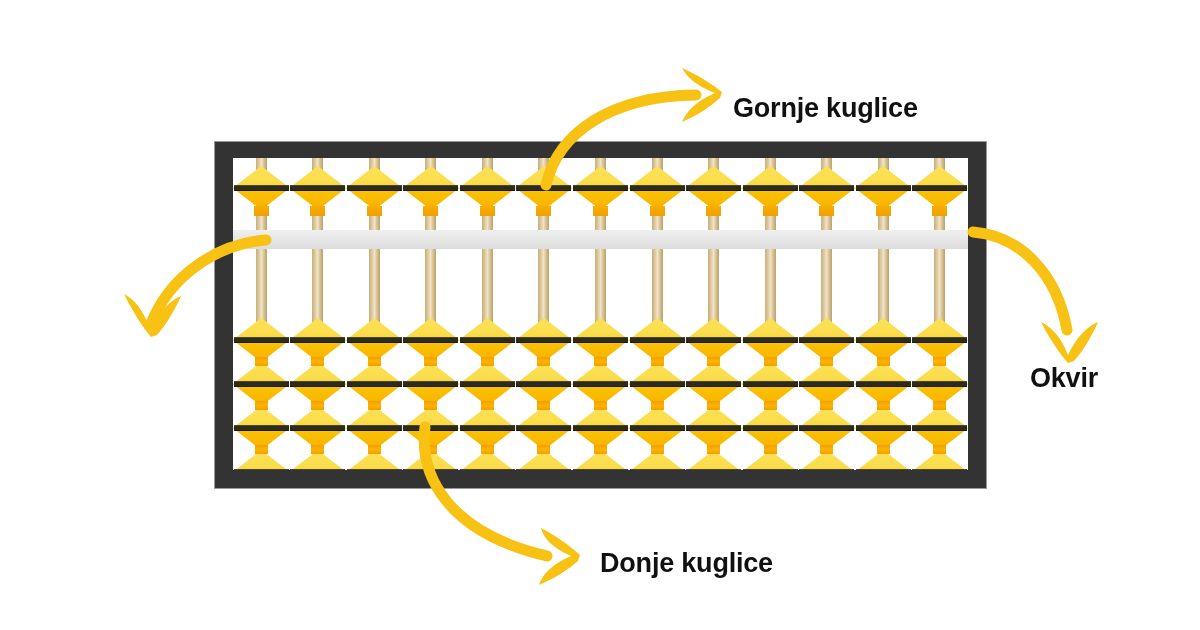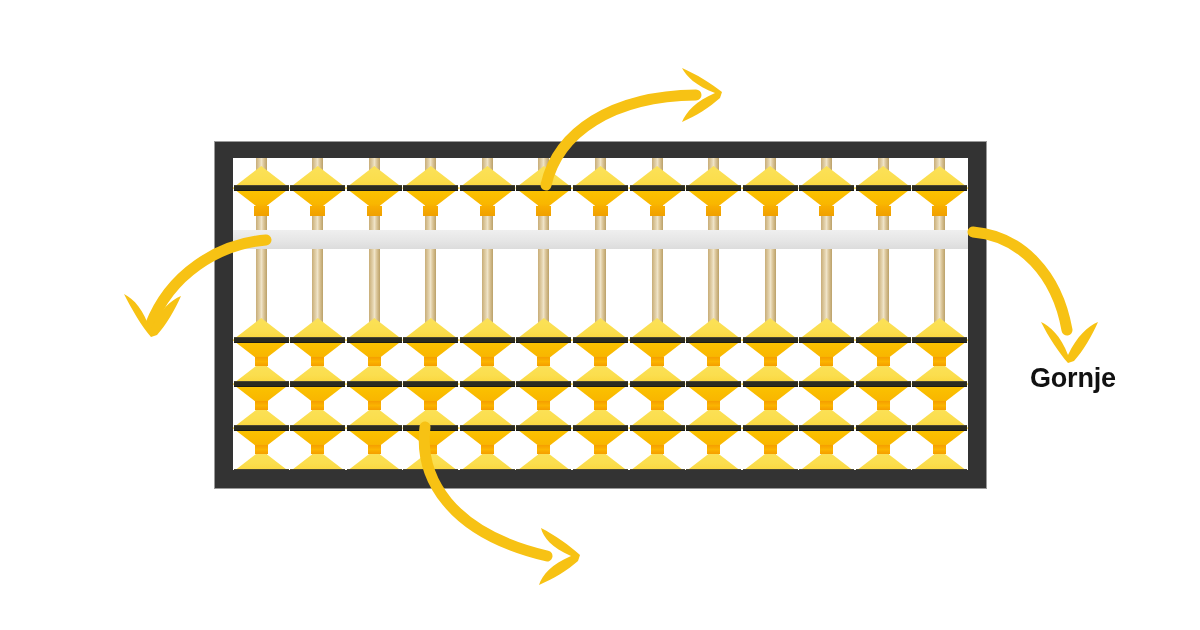--- a/index.html
+++ b/index.html
@@ -543,15 +543,17 @@
   <svg id="arrow-frame" class="arrow-svg" viewBox="0 0 150 140">
     <path class="arrow-stroke" d="M 18 14 C 66 18, 102 56, 112 112"></path>
     <path class="arrow-head" d="M 86 104 C 95 108, 106 118, 113 137 C 122 118, 133 108, 143 104 C 137 118, 128 133, 119 143 L 113 145 C 104 135, 93 118, 86 104 Z"></path>
   </svg>
 
   <svg id="arrow-beam" class="arrow-svg" viewBox="0 0 165 125">
     <path class="arrow-stroke" d="M 148 18 C 100 22, 52 52, 32 104"></path>
     <path class="arrow-head" d="M 6 72 C 16 77, 26 88, 32 108 C 42 88, 53 78, 63 74 C 57 88, 48 103, 39 113 L 33 115 C 24 105, 13 86, 6 72 Z"></path>
   </svg>
 
-  <div class="label" id="label-frame">Gornje</div>
+  <div class="label" id="label-upper">Gornje kuglice</div>
+  <div class="label" id="label-lower">Donje kuglice</div>
+  <div class="label" id="label-frame">Okvir</div>
 
 </div>
 
 </body></html>

